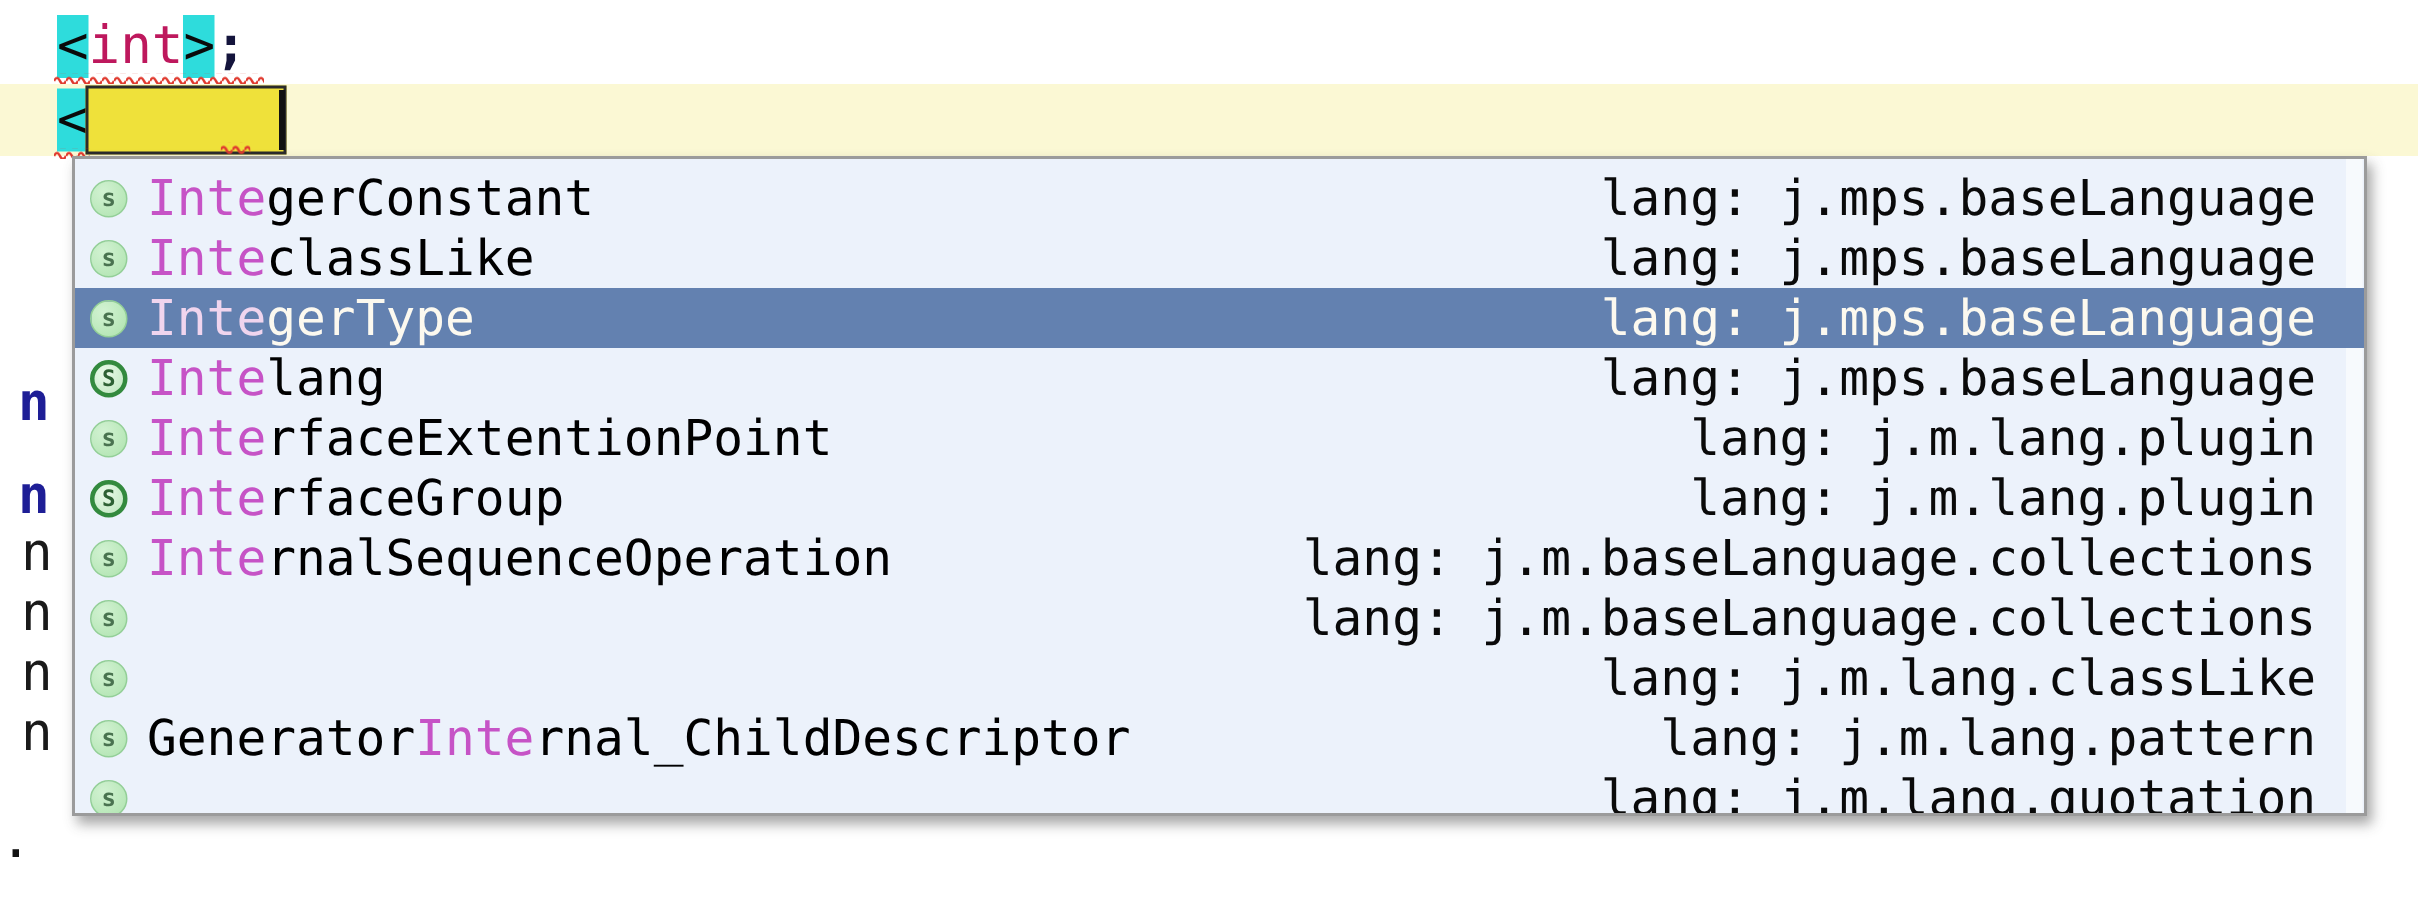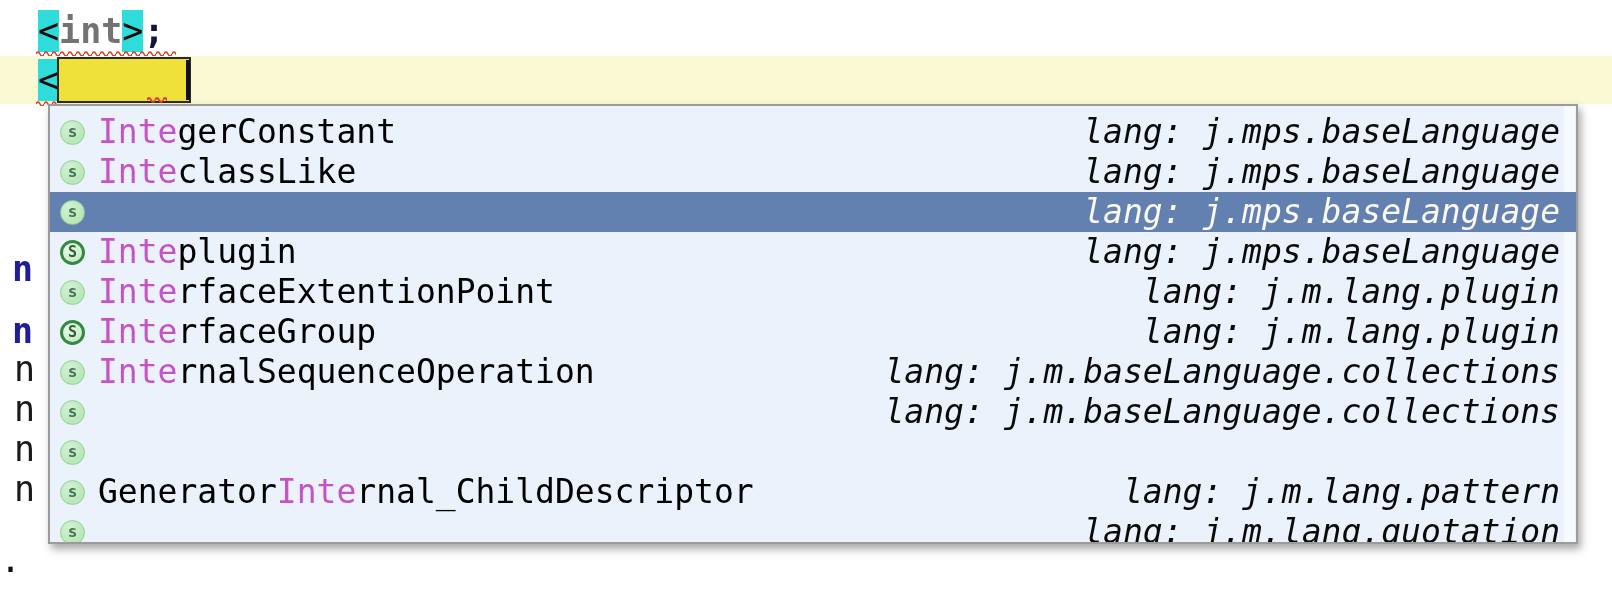--- a/index.html
+++ b/index.html
@@ -4,21 +4,21 @@
 <style>
   * { margin:0; padding:0; box-sizing:border-box; }
   html,body { width:1612px; height:608px; background:#ffffff; overflow:hidden;
               font-family:"DejaVu Sans Mono", monospace; }
   .abs { position:absolute; }
 
   
   #editor-line-1 { left:38px; top:8px; height:46px; font-size:35px; line-height:46px;
                    color:#000; white-space:pre; }
   .tok-bracket { background:#2edcdc; color:#0a0a0a; padding:1px 0; }
-  .tok-keyword { color:#737373; font-weight:bold; }
+  .tok-keyword { color:#be185d; font-weight:normal; }
   .tok-semi    { color:#14143c; font-weight:bold; }
 
   #current-line-band { left:0; top:56px; width:1612px; height:48px; background:#fbf8d4; }
   #editor-line-2 { left:38px; top:58px; height:44px; font-size:35px; line-height:44px; white-space:pre; }
 
   #typed-selection-box { left:57px; top:57px; height:46px; background:#efe13a;
                          border:2px solid #2b2b2b; font-size:35px; line-height:40px;
                          color:#0a0a0a; padding:0 2px; white-space:pre; }
   #text-caret { position:absolute; right:-1px; top:1px; width:4px; height:40px; background:#111; }
 
@@ -41,21 +41,21 @@
   .cmpl-row.selected { background:#6381b0; color:#fcf9ef; z-index:2; }
   .cmpl-icon { flex:0 0 auto; width:25px; height:25px; margin:0 13px 0 10px;
                border-radius:50%; display:flex; align-items:center; justify-content:center;
                font-size:16px; font-weight:bold; }
   .cmpl-icon.concept-flat { background:radial-gradient(circle at 35% 30%, #d2f2d2, #aee3ae);
                             border:1px solid #93cf97; color:#4a7350; }
   .cmpl-icon.concept-ring { background:radial-gradient(circle at 35% 30%, #eafaea, #bde6bd);
                             border:3px solid #338a3e; color:#2e6134; font-size:15px; }
   .match { color:#c653c6; }
   .cmpl-row.selected .match { color:#f0d5ee; }
-  .cmpl-lang { position:absolute; right:16px; top:0; line-height:40px; color:#0a0a0a;font-style:italic; }
+  .cmpl-lang { position:absolute; right:32px; top:0; line-height:40px; color:#0a0a0a; }
   .cmpl-row.selected .cmpl-lang { color:#fcf9ef; }
 </style>
 </head>
 <body>
 
 <div class="abs" id="current-line-band"></div>
 
 <div class="abs" id="editor-line-1"><span class="tok-bracket">&lt;</span><span class="tok-keyword">int</span><span class="tok-bracket">&gt;</span><span class="tok-semi">;</span></div>
 
 <svg class="wavy-svg" style="left:36px;top:49px" width="140" height="7">
@@ -110,25 +110,26 @@
     <span class="cmpl-label"><span class="pre"></span><span class="match">Inte</span><span class="post">gerConstant</span></span>
     <span class="cmpl-lang">lang: j.mps.baseLanguage</span>
   </div>
       <div class="cmpl-row">
     <span class="cmpl-icon concept-flat">s</span>
     <span class="cmpl-label"><span class="pre"></span><span class="match">Inte</span><span class="post">classLike</span></span>
     <span class="cmpl-lang">lang: j.mps.baseLanguage</span>
   </div>
       <div class="cmpl-row selected">
     <span class="cmpl-icon concept-flat">s</span>
+    <span class="cmpl-label"><span class="pre"></span><span class="match">Inte</span><span class="post">gerType</span></span>
     <span class="cmpl-lang">lang: j.mps.baseLanguage</span>
   </div>
       <div class="cmpl-row">
     <span class="cmpl-icon concept-ring">S</span>
-    <span class="cmpl-label"><span class="pre"></span><span class="match">Inte</span><span class="post">plugin</span></span>
+    <span class="cmpl-label"><span class="pre"></span><span class="match">Inte</span><span class="post">lang</span></span>
     <span class="cmpl-lang">lang: j.mps.baseLanguage</span>
   </div>
       <div class="cmpl-row">
     <span class="cmpl-icon concept-flat">s</span>
     <span class="cmpl-label"><span class="pre"></span><span class="match">Inte</span><span class="post">rfaceExtentionPoint</span></span>
     <span class="cmpl-lang">lang: j.m.lang.plugin</span>
   </div>
       <div class="cmpl-row">
     <span class="cmpl-icon concept-ring">S</span>
     <span class="cmpl-label"><span class="pre"></span><span class="match">Inte</span><span class="post">rfaceGroup</span></span>
@@ -138,20 +139,21 @@
     <span class="cmpl-icon concept-flat">s</span>
     <span class="cmpl-label"><span class="pre"></span><span class="match">Inte</span><span class="post">rnalSequenceOperation</span></span>
     <span class="cmpl-lang">lang: j.m.baseLanguage.collections</span>
   </div>
       <div class="cmpl-row">
     <span class="cmpl-icon concept-flat">s</span>
     <span class="cmpl-lang">lang: j.m.baseLanguage.collections</span>
   </div>
       <div class="cmpl-row">
     <span class="cmpl-icon concept-flat">s</span>
+    <span class="cmpl-lang">lang: j.m.lang.classLike</span>
   </div>
       <div class="cmpl-row">
     <span class="cmpl-icon concept-flat">s</span>
     <span class="cmpl-label"><span class="pre">Generator</span><span class="match">Inte</span><span class="post">rnal_ChildDescriptor</span></span>
     <span class="cmpl-lang">lang: j.m.lang.pattern</span>
   </div>
       <div class="cmpl-row">
     <span class="cmpl-icon concept-flat">s</span>
     <span class="cmpl-lang">lang: j.m.lang.quotation</span>
   </div>

